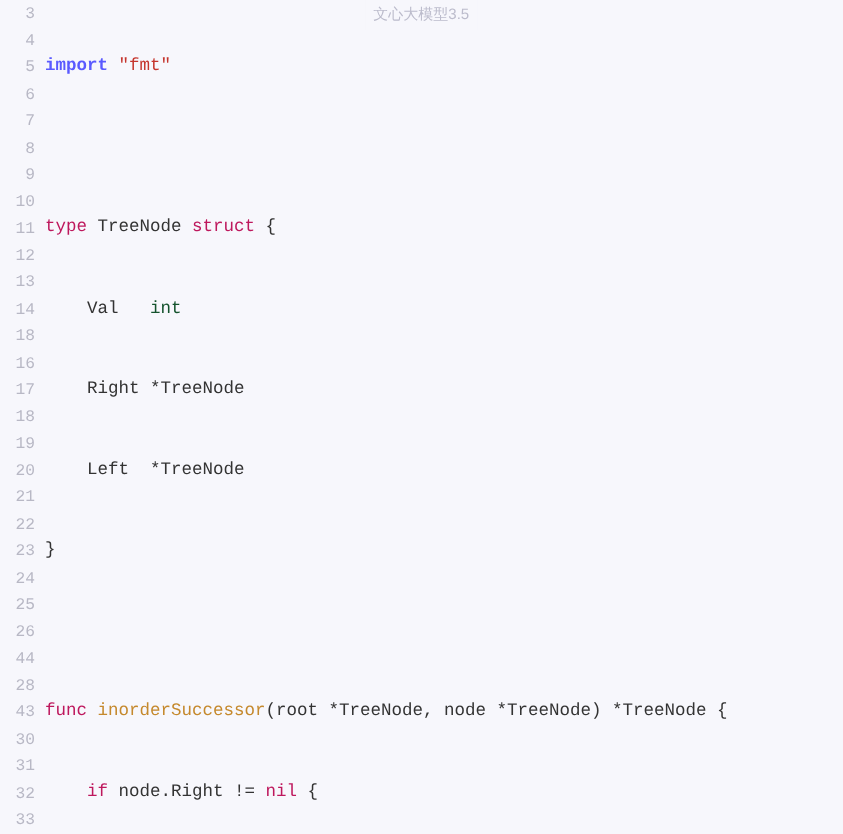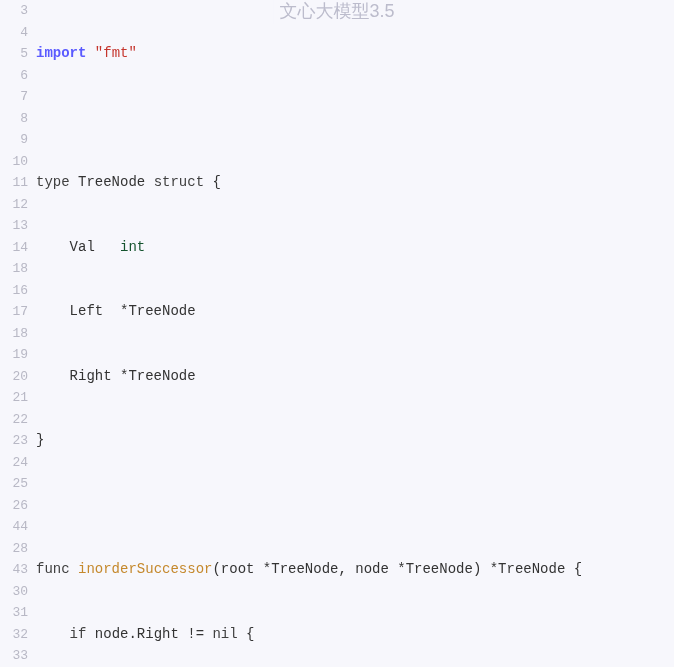--- a/index.html
+++ b/index.html
@@ -14,21 +14,21 @@
     width: 674px;
     height: 667px;
     overflow: hidden;
     position: relative;
   }
   .watermark {
     position: absolute;
     top: 0;
     left: 50%;
     transform: translateX(-50%);
-    font-size: 18px;
+    font-size: 12px;
     color: #bcbccc;
     background: rgba(247,247,252,0.6);
     padding: 1px 6px;
     font-family: sans-serif;
     z-index: 10;
   }
   .editor {
     display: flex;
     height: 100%;
   }
@@ -42,21 +42,21 @@
     font-size: 13px;
   }
   .code {
     flex: 1;
     white-space: pre;
   }
   .line { height: 21.5px; }
   .gline { height: 21.5px; }
 
   
-  .kw { color: #404040; }          
+  .kw { color: #be185d; }          
   .imp { color: #5a5aff; font-weight: bold; }         
   .type { color: #14532d; font-family: Liberation Mono, monospace; }        
   .str { color: #c5352d; }         
   .fn-def { color: #c5892d; font-family: Liberation Mono, monospace; }
 
 </style>
 </head>
 <body>
 
 <div class="watermark">文心大模型3.5</div>
@@ -93,22 +93,22 @@
       <div class="gline">30</div>
       <div class="gline">31</div>
       <div class="gline">32</div>
       <div class="gline">33</div>
     </div>
   <div class="code">
     <div class="line"><span class="imp">import</span><span> </span><span class="str">"fmt"</span></div>
     <div class="line"><span></span></div>
     <div class="line"><span class="kw">type</span><span> TreeNode </span><span class="kw">struct</span><span> {</span></div>
     <div class="line"><span>    Val   </span><span class="type">int</span></div>
+    <div class="line"><span>    Right *TreeNode</span></div>
     <div class="line"><span>    Left  *TreeNode</span></div>
-    <div class="line"><span>    Right *TreeNode</span></div>
     <div class="line"><span>}</span></div>
     <div class="line"><span></span></div>
     <div class="line"><span class="kw">func</span><span> </span><span class="fn-def">inorderSuccessor</span><span>(root *TreeNode, node *TreeNode) *TreeNode {</span></div>
     <div class="line"><span>    </span><span class="kw">if</span><span> node.Right != </span><span class="kw">nil</span><span> {</span></div>
     
     
     
     
     
     

